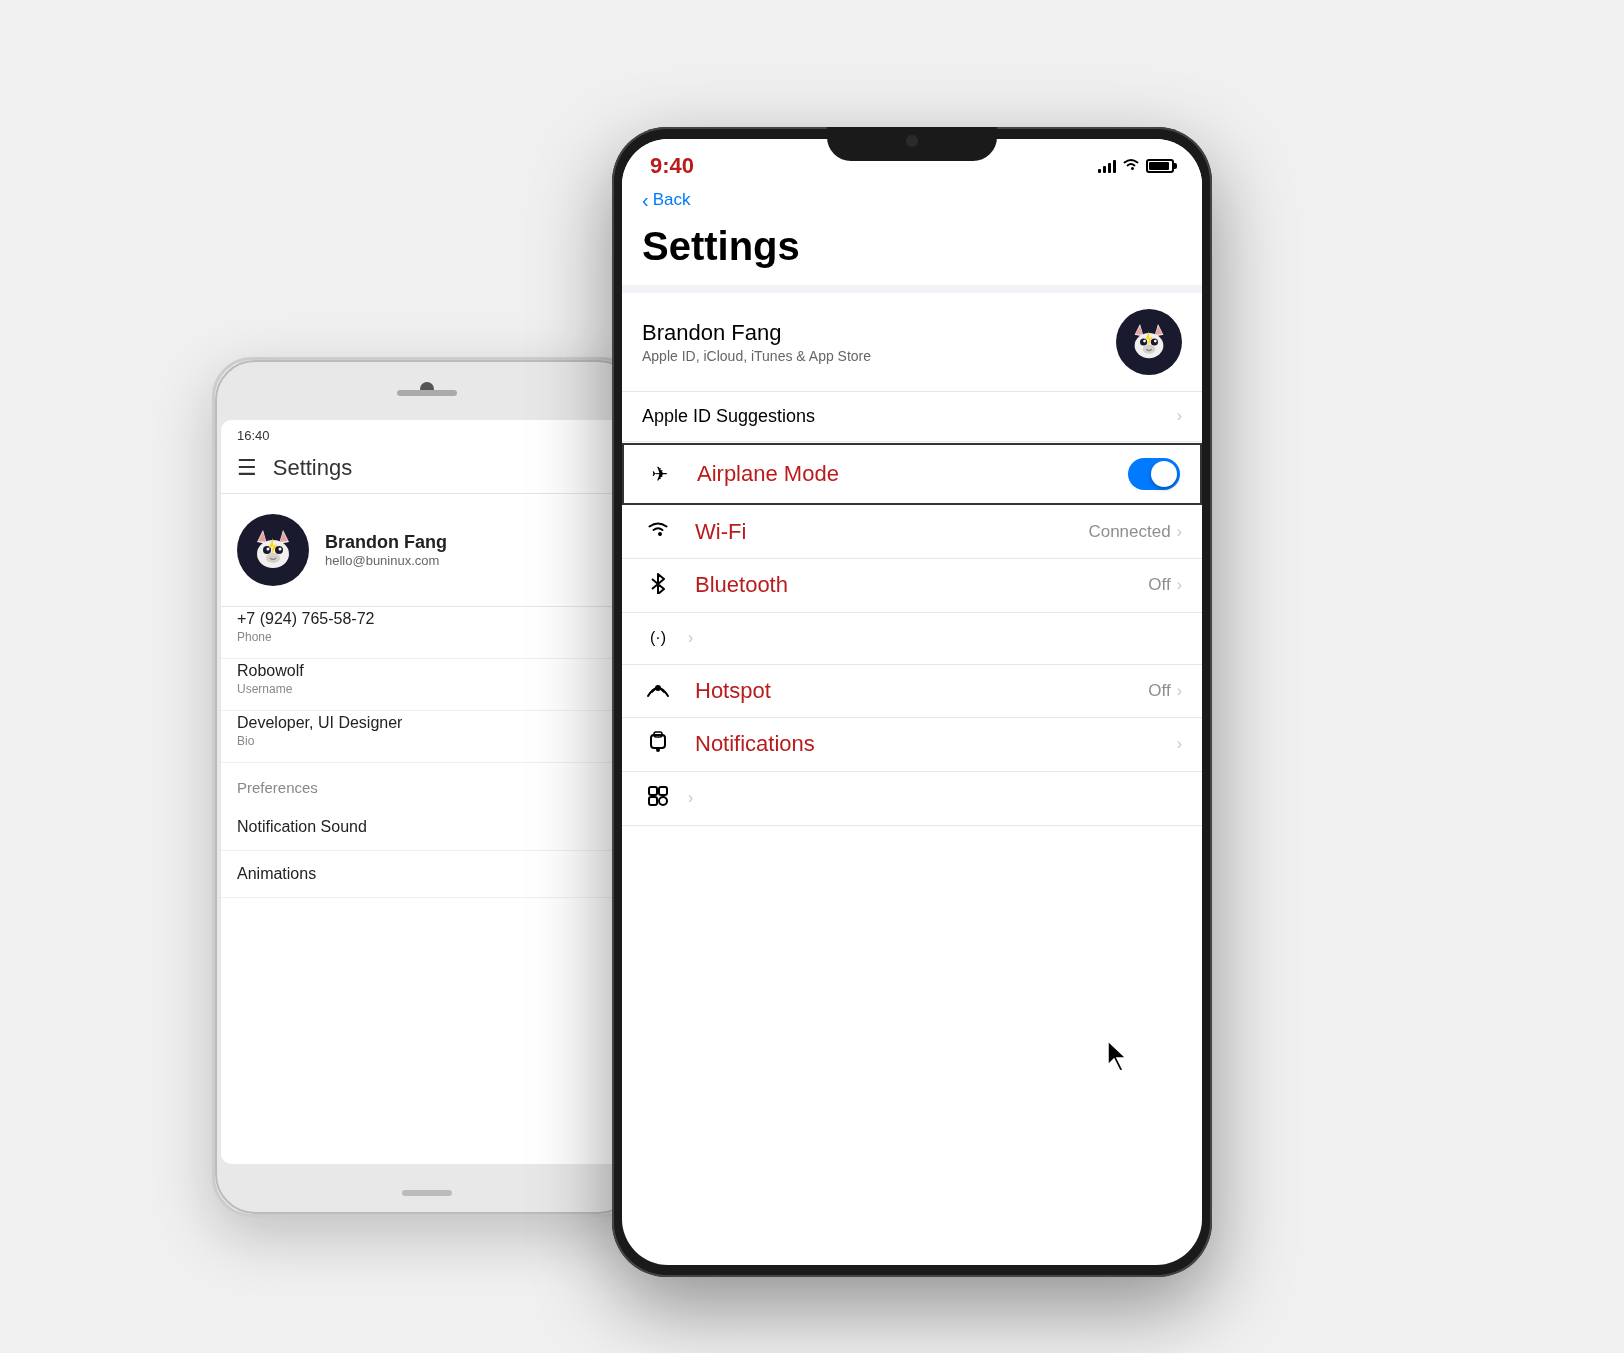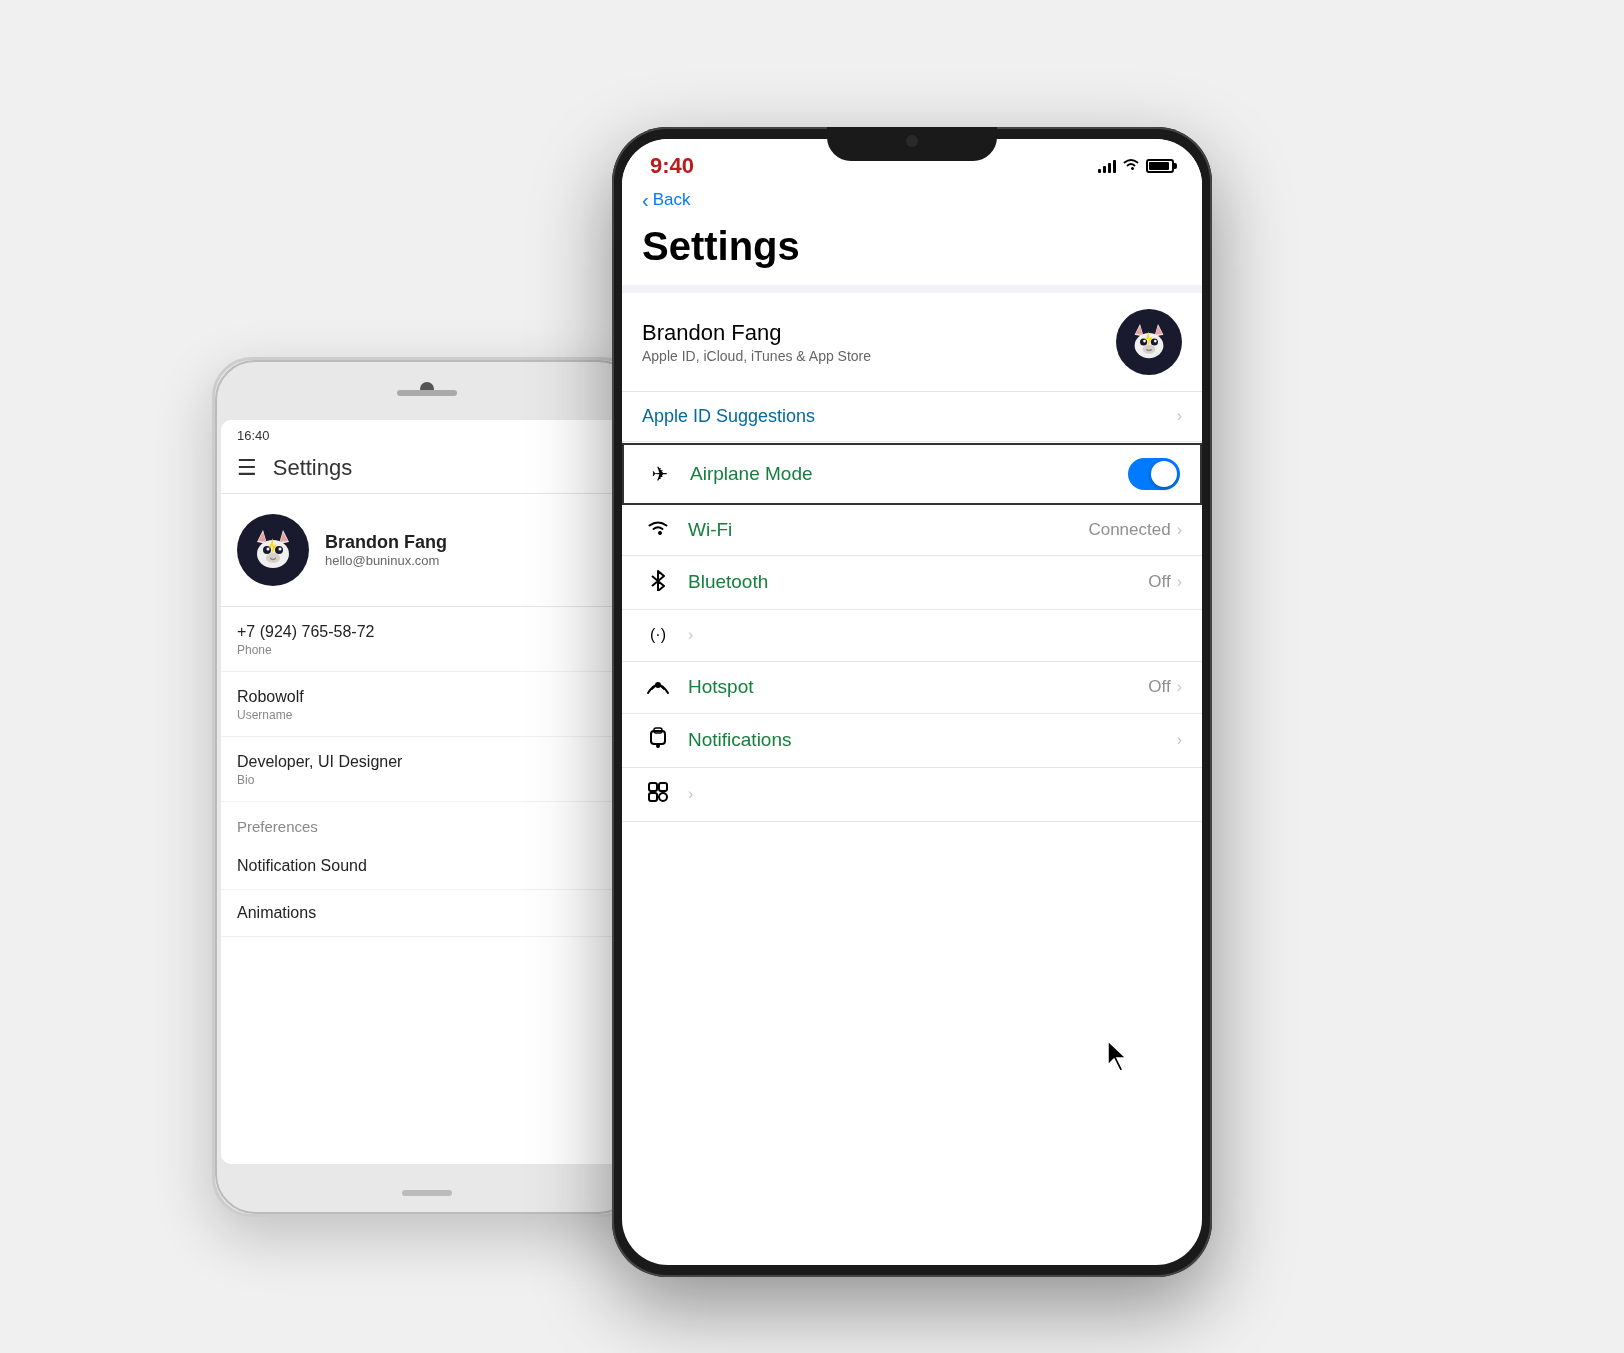--- a/index.html
+++ b/index.html
@@ -143,21 +143,21 @@
     .android-email {
       font-size: 13px;
       color: #666;
       margin-top: 0;
     }
 
     .android-info-section {
       padding: 0;
     }
     .android-info-item {
-      padding: 16px 16px 4px;
+      padding: 3px 16px 4px;
       border-bottom: 1px solid #f0f0f0;
     }
     .android-info-value {
       font-size: 16px;
       font-weight: 500;
       color: #222;
       margin-bottom: 2px;
     }
     .android-info-label {
       font-size: 12px;
@@ -358,22 +358,23 @@
     }
     .settings-row-icon {
       width: 32px;
       text-align: center;
       font-size: 20px;
       margin-right: 14px;
       flex-shrink: 0;
     }
     .settings-row-label {
       flex: 1;
-      font-size: 19px;
-      color: #15803d;
+      font-size: 22px;
+      color: #b91c1c;
+      margin-left: 7px;
     }
     .settings-row-value {
       font-size: 17px;
       color: #8e8e93;
       margin-right: 6px;
     }
     .settings-row-chevron {
       font-size: 16px;
       color: #c7c7cc;
     }
@@ -400,21 +401,21 @@
     .apple-id-suggestions-row {
       display: flex;
       align-items: center;
       padding: 14px 20px;
       border-bottom: 1px solid #e5e5ea;
       background: #fff;
     }
     .apple-id-suggestions-label {
       flex: 1;
       font-size: 18px;
-      color: #0369a1;
+      color: #000000;
     }
   </style>
 </head>
 <body>
 
 <div class="scene">
 
   <div class="android-phone">
     <div class="android-camera"></div>
     <div class="android-speaker"></div>

